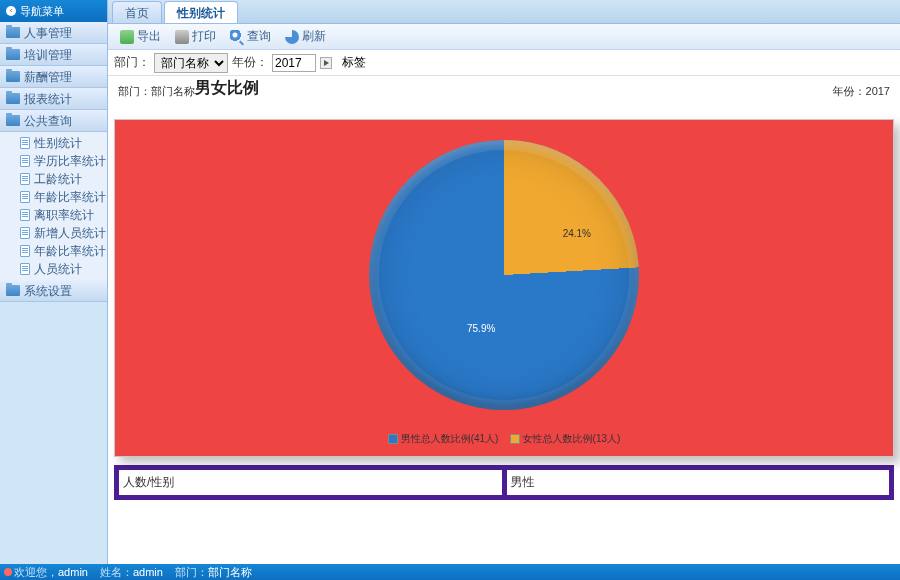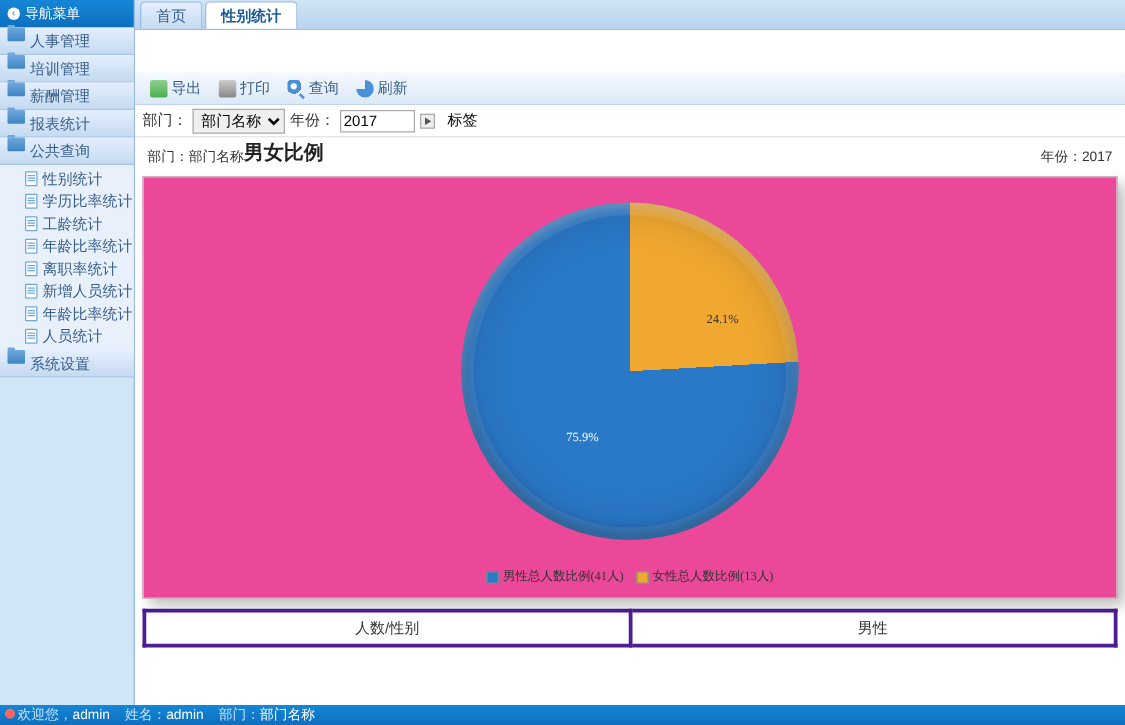--- a/index.html
+++ b/index.html
@@ -1,65 +1,65 @@
 <!DOCTYPE html>
 <html><head>
 <meta charset="utf-8">
 <style>
 * { box-sizing: border-box; margin: 0; padding: 0; }
 body { font-family: "Microsoft YaHei", Arial, sans-serif; font-size: 12px; background: #fff; width: 900px; height: 580px; overflow: hidden; position: relative; }
 
 .sidebar { position: absolute; left: 0; top: 0; width: 108px; height: 564px; border-right: 1px solid #99bbe8; background: #d0e5f5; }
 .sidebar-header { height: 22px; background: linear-gradient(#1586d6, #0d6fbf); color: #fff; font-size: 11px; line-height: 22px; padding-left: 6px; display: flex; align-items: center; gap: 4px; }
 .sidebar-header .arrow { width: 10px; height: 10px; background: #fff; border-radius: 50%; display: inline-flex; align-items: center; justify-content: center; color: #0d6fbf; font-size: 8px; }
-.nav-group { height: 22px; line-height: 22px; padding-left: 6px; border-bottom: 1px solid #a9c6e7; background: linear-gradient(#e4efff, #c5daf0); display: flex; gap: 4px; cursor: pointer; color: #385f8a; }
+.nav-group { height: 22px; line-height: 22px; padding-left: 6px; border-bottom: 1px solid #a9c6e7; background: linear-gradient(#e4efff, #c5daf0); display: flex; align-items: center; gap: 4px; cursor: pointer; color: #385f8a; }
 .nav-group .folder { width: 14px; height: 11px; background: linear-gradient(#6fa8dc, #3d85c6); border-radius: 1px; position: relative; }
 .nav-group .folder::before { content: ""; position: absolute; top: -2px; left: 0; width: 6px; height: 2px; background: #6fa8dc; border-radius: 1px 1px 0 0; }
 .subnav { background: #e8f0fb; padding: 2px 0; }
 .subnav-item { height: 18px; line-height: 18px; padding-left: 20px; display: flex; align-items: center; gap: 4px; cursor: pointer; color: #385f8a; }
 .subnav-item .doc { width: 10px; height: 12px; background: #fff; border: 1px solid #6fa8dc; border-radius: 1px; position: relative; }
 .subnav-item .doc::after { content: ""; position: absolute; top: 2px; left: 1px; width: 6px; height: 1px; background: #6fa8dc; box-shadow: 0 2px 0 #6fa8dc, 0 4px 0 #6fa8dc; }
 
 .main { position: absolute; left: 108px; top: 0; right: 0; height: 564px; display: flex; flex-direction: column; }
 .tabbar { height: 24px; background: linear-gradient(#d0e5f5, #b8d4ee); border-bottom: 1px solid #99bbe8; display: flex; align-items: flex-end; padding-left: 4px; }
 .tab { height: 22px; padding: 0 12px; border: 1px solid #99bbe8; border-bottom: none; border-radius: 4px 4px 0 0; background: linear-gradient(#e4efff, #c5daf0); line-height: 22px; color: #385f8a; margin-right: 2px; cursor: pointer; }
 .tab.active { background: #fff; color: #1a5a9a; font-weight: bold; }
 
-.toolbar { height: 26px; background: linear-gradient(#f5f9ff, #dce9f7); border-bottom: 1px solid #c0d4eb; display: flex; padding: 0 6px; gap: 2px; margin-top: 34px; }
+.toolbar { height: 26px; background: linear-gradient(#f5f9ff, #dce9f7); border-bottom: 1px solid #c0d4eb; display: flex; padding: 0 6px; gap: 2px; }
 .tbtn { display: flex; align-items: center; gap: 3px; padding: 2px 6px; border-radius: 2px; cursor: pointer; color: #385f8a; }
 .tic { width: 14px; height: 14px; display: inline-block; border-radius: 2px; }
 .ic-export { background: linear-gradient(#8fd08f, #4caf50); }
 .ic-print { background: linear-gradient(#ccc, #888); }
 .ic-search { background: radial-gradient(circle at 5px 5px, #fff 2px, #4a90d9 3px, #4a90d9 6px, transparent 6px); position: relative; }
 .ic-search::after { content: ""; position: absolute; right: 0; bottom: 0; width: 5px; height: 2px; background: #4a90d9; transform: rotate(45deg); }
 .ic-refresh { background: conic-gradient(#4a90d9 0 270deg, transparent 270deg); border-radius: 50%; }
 
 .filterbar { height: 26px; display: flex; align-items: center; padding: 0 6px; gap: 4px; color: #333; border-bottom: 1px solid #e0e0e0; }
 .filterbar select, .filterbar input { font-size: 12px; border: 1px solid #aaa; padding: 1px 2px; }
-.filterbar input { width: 60px; }
+.filterbar input { width: 44px; }
 .play { width: 12px; height: 12px; border: 1px solid #aaa; background: #eee; display: inline-flex; align-items: center; justify-content: center; cursor: pointer; }
 .play::after { content: ""; border-left: 5px solid #555; border-top: 3px solid transparent; border-bottom: 3px solid transparent; }
 
 .chart-area { flex: 1; overflow: auto; background: #fff; padding: 2px 6px 6px 6px; }
 
 .chart-header { display: flex; justify-content: space-between; align-items: flex-end; padding: 0 4px; font-size: 11px; color: #333; }
 .chart-title { flex: 1; text-align: left; font-size: 16px; font-weight: bold; color: #222; }
-.chart-box { border: 1px solid #c8c8c8; box-shadow: 6px 6px 10px rgba(0,0,0,0.25); margin: 8px 0 8px 0; height: 338px; position: relative; background: #ec4899; font-family: Liberation Serif, serif; }
+.chart-box { border: 1px solid #c8c8c8; box-shadow: 6px 6px 10px rgba(0,0,0,0.25); margin: 20px 0 8px 0; height: 338px; position: relative; background: #ef4444; }
 .pie-wrap { position: absolute; top: 20px; left: 50%; transform: translateX(-50%); width: 270px; height: 270px; }
 .pie { width: 100%; height: 100%; border-radius: 50%; background: conic-gradient(#f0a830 0deg 86.76deg, #2a78c8 86.76deg 360deg); box-shadow: inset 0 -6px 12px rgba(0,0,0,0.25), inset 0 4px 8px rgba(255,255,255,0.3); position: relative; }
 .pie::after { content: ""; position: absolute; inset: 0; border-radius: 50%; box-shadow: inset 0 0 0 10px rgba(255,255,255,0.08), inset 0 0 40px rgba(0,0,0,0.2); }
 .pct1 { position: absolute; top: 88px; right: 48px; font-size: 10px; color: #333; }
-.pct2 { position: absolute; bottom: 76px; left: 84px; font-size: 10px; color: #fff; text-align: center; }
+.pct2 { position: absolute; bottom: 76px; left: 98px; font-size: 10px; color: #fff; text-align: center; }
 .legend { position: absolute; bottom: 10px; left: 0; right: 0; text-align: center; font-size: 10px; color: #333; }
 .swatch { display: inline-block; width: 10px; height: 10px; border: 1px solid #888; vertical-align: middle; margin-right: 3px; }
 .sw-b { background: #2a78c8; }
 .sw-o { background: #f0a830; }
 
 .data-table { width: 100%; border-collapse: collapse; font-size: 12px; }
-.data-table td { border: 3px solid #4c1d95; padding: 4px 21px; text-align: center; color: #333; }
+.data-table td { border: 5px solid #4c1d95; padding: 4px 4px; color: #333; }
 .data-table td:first-child { width: 50%; }
 
 .statusbar { position: absolute; left: 0; right: 0; bottom: 0; height: 16px; background: linear-gradient(#1586d6, #0d6fbf); color: #c5e1f7; font-size: 11px; line-height: 16px; padding: 0 4px; display: flex; gap: 12px; }
 .statusbar .person { width: 8px; height: 8px; background: #f66; border-radius: 50%; display: inline-block; margin-right: 2px; }
 .statusbar b { color: #fff; font-weight: normal; }
 </style>
 </head>
 <body>
 
 <div class="sidebar">

